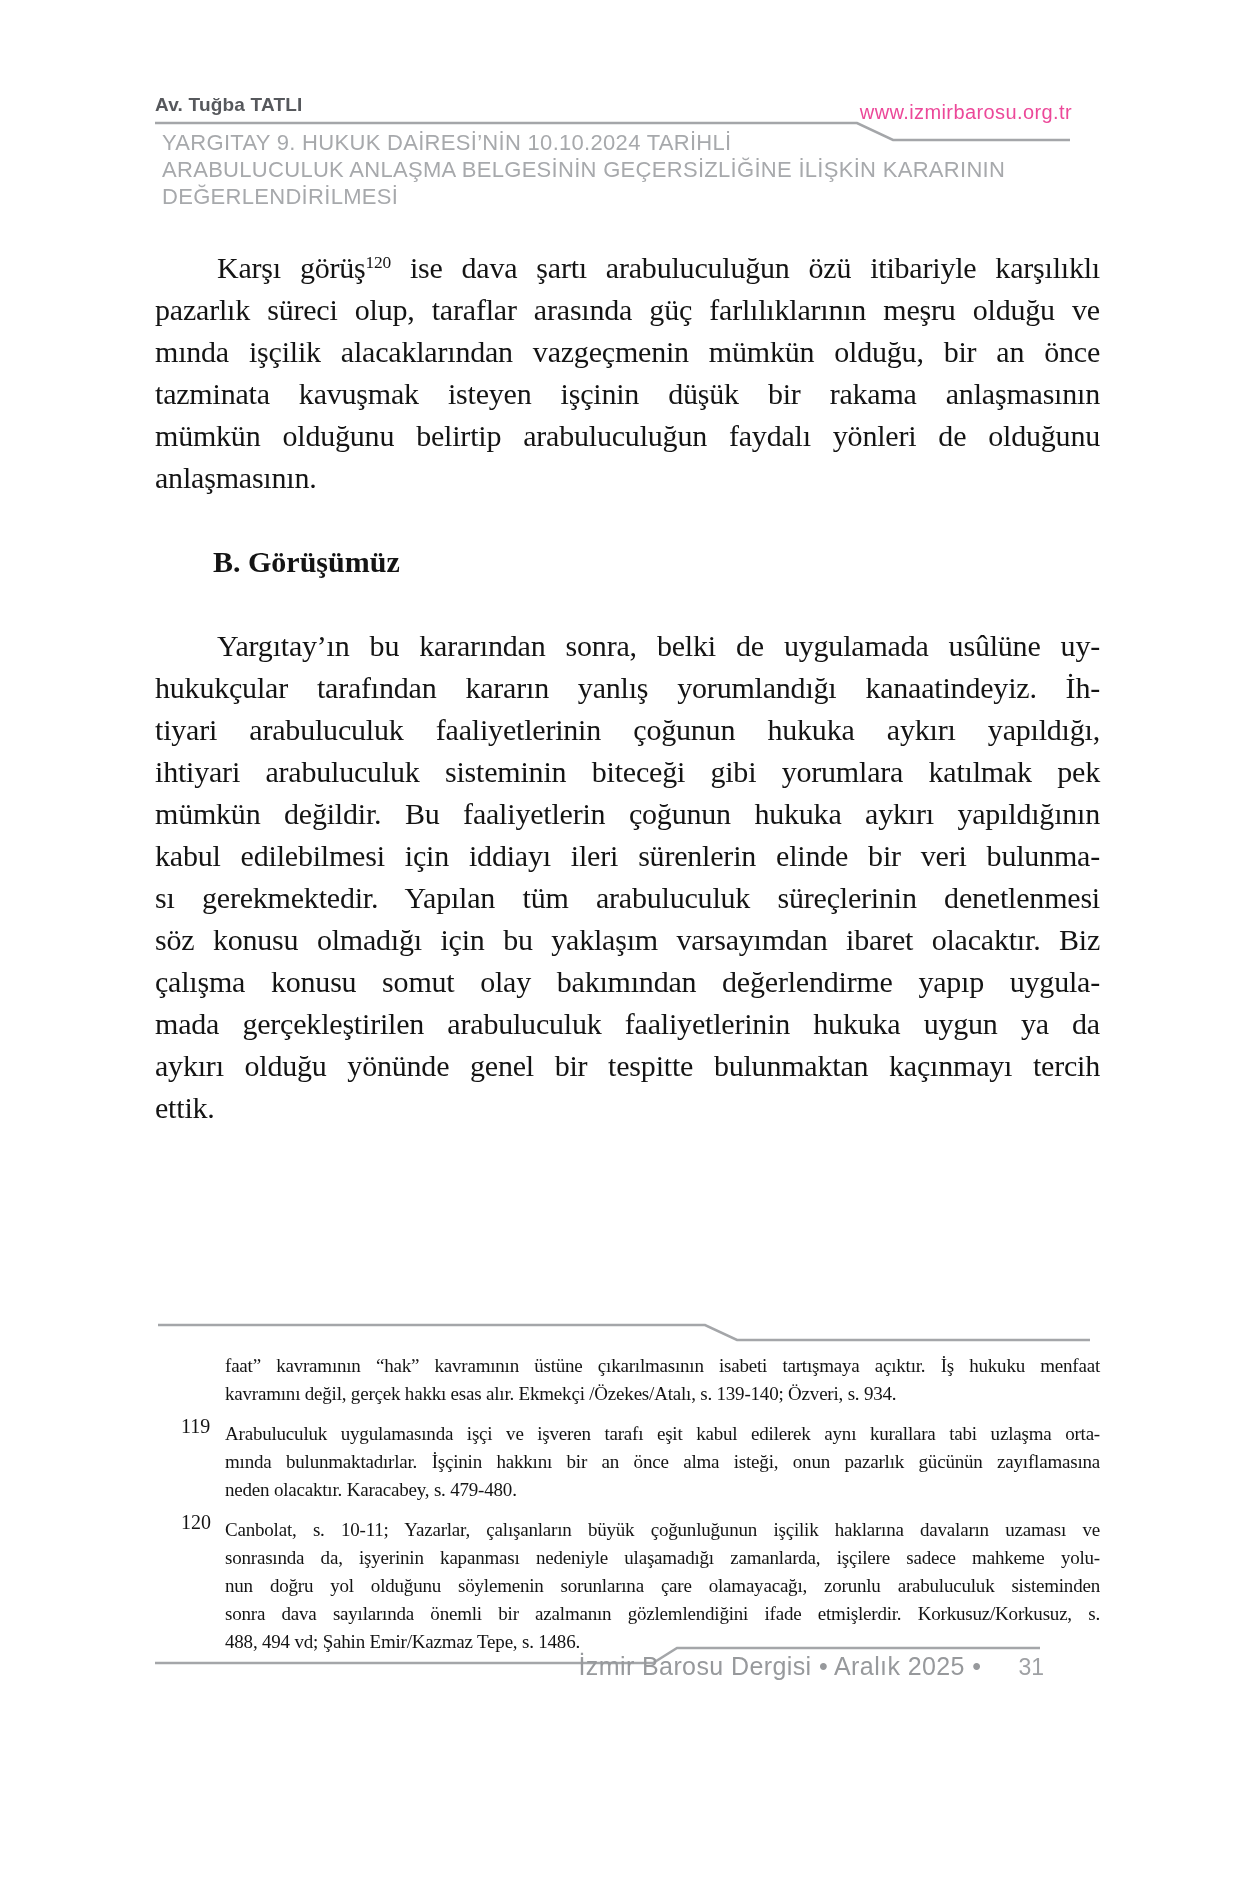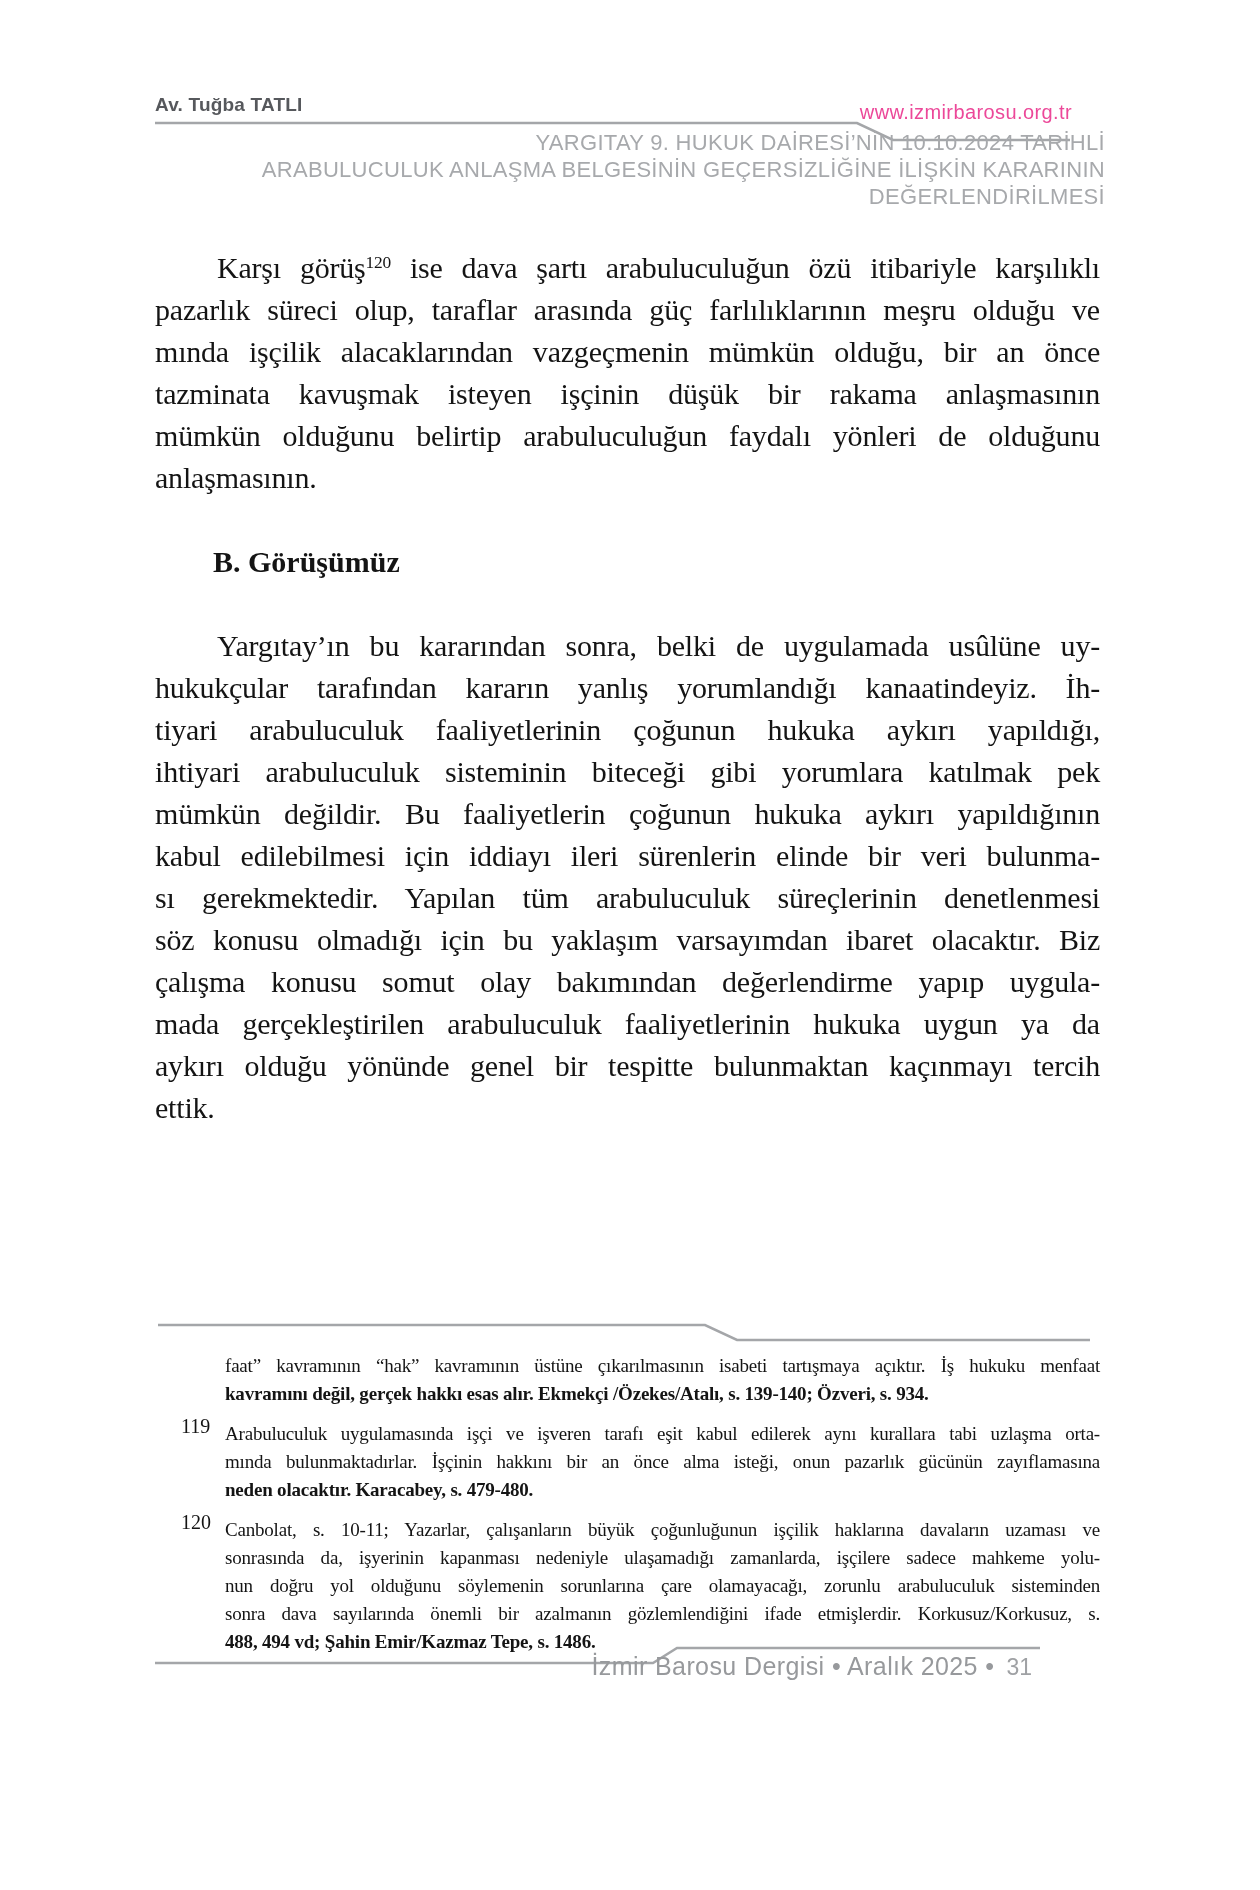--- a/index.html
+++ b/index.html
@@ -18,25 +18,24 @@
     font-weight:bold;font-size:19px;letter-spacing:.2px;
     color:#56585c;
   }
   .website{
     position:absolute;right:188px;top:101px;
     font-family:"Liberation Sans","DejaVu Sans",sans-serif;
     font-size:20px;letter-spacing:.4px;
     color:#ec4899;
   }
   .doc-title{
-    position:absolute;left:155px;top:129px;width:950px;
+    position:absolute;left:162px;top:129px;width:950px;
     font-family:"Liberation Sans","DejaVu Sans",sans-serif;
     font-size:22px;line-height:27px;letter-spacing:.3px;
     color:#a7a9ac;
-    text-align:right;
   }
   
   .rules{position:absolute;left:0;top:0;width:1260px;height:1890px;pointer-events:none;}
   
   .article-body{
     position:absolute;left:155px;top:247px;width:945px;
   }
   .para{margin:0 0 42px 0;}
   .bl{
     font-size:30px;line-height:42px;letter-spacing:-.2px;
@@ -59,25 +58,25 @@
   }
   .footnote{position:relative;padding-left:70px;margin-bottom:12px;}
   .fn-num{
     position:absolute;left:26px;top:-5px;
     font-size:20px;letter-spacing:0;
   }
   .fl{
     font-size:19px;line-height:28px;letter-spacing:-.2px;
     text-align:justify;text-align-last:justify;
   }
-  .fl.last{text-align-last:left;font-weight:bold;}
+  .fl.last{text-align-last:left;}
   
   .footer-text{
-    position:absolute;right:228px;top:1652px;
-    display:flex;align-items:baseline;gap:12px;
+    position:absolute;right:216px;top:1652px;
+    display:flex;align-items:baseline;gap:37px;
     font-family:"Liberation Sans","DejaVu Sans",sans-serif;
     color:#97999c;
   }
   .footer-journal{font-size:25px;letter-spacing:.4px;}
   .footer-page{font-size:23px;color:#9fa1a4;}
 </style>
 </head>
 <body>
 
 <div class="page">

